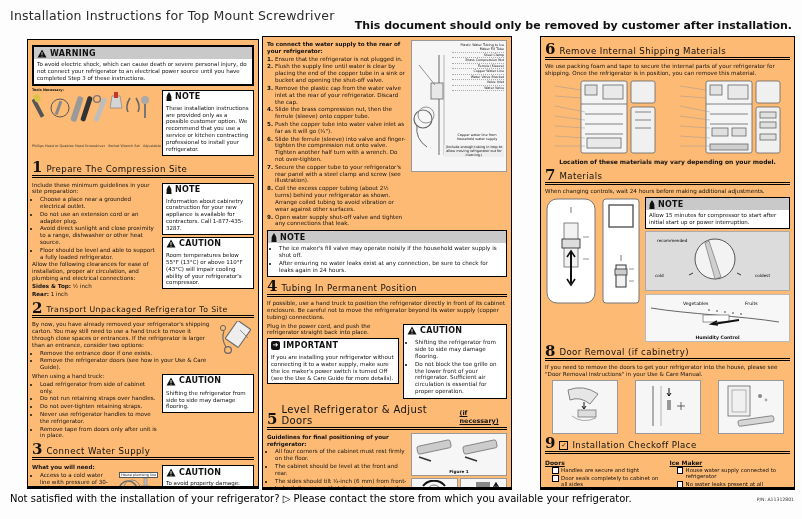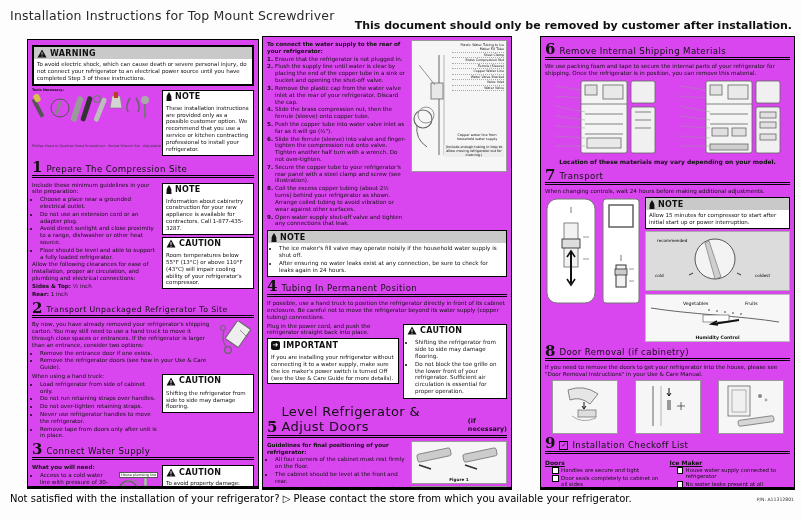--- a/index.html
+++ b/index.html
@@ -2,36 +2,36 @@
 <html><head>
 <meta charset="utf-8">
 <style>
   html,body{margin:0;padding:0;}
   body{width:802px;height:519px;position:relative;background:#fdfdfd;font-family:"DejaVu Sans",sans-serif;color:#111;overflow:hidden;}
   .abs{position:absolute;}
   
   .pg-title{left:10px;top:8px;font-size:12.5px;color:#2a2a2a;letter-spacing:.2px;}
   .pg-notice{right:10px;top:19px;font-size:11px;font-weight:bold;}
   
-  .col{position:absolute;background:#d946ef;border:1.3px solid #000;border-bottom:3px solid #000;padding:3px 4px;overflow:hidden;}
+  .col{position:absolute;background:#fdba74;border:1.3px solid #000;border-bottom:3px solid #000;padding:3px 4px;overflow:hidden;}
   #col-left{left:27px;top:39px;width:222px;height:440px;}
   #col-mid{left:262px;top:36px;width:240px;height:444px;}
   #col-right{left:540px;top:36px;width:245px;height:444px;}
   
   .t{font-size:5.6px;line-height:1.22;}
   .b{font-weight:bold;}
   ul.t,ol.t{margin:1px 0;padding-left:8px;}
   ul.t li,ol.t li{margin:0 0 1px;}
   ol.t li::marker{font-weight:bold;}
   p{margin:1px 0;}
   
   .shead{display:flex;align-items:flex-end;gap:4px;border-bottom:3px double #000;padding-bottom:1px;margin:3px 0 3px;}
   .snum{font-family:"DejaVu Serif",serif;font-weight:bold;font-size:15px;line-height:.85;}
   .stitle{font-weight:normal;font-size:8.6px;letter-spacing:.4px;}
-  .ssuffix{font-weight:bold;font-size:6.4px;padding-bottom:1px;}
+  .ssuffix{font-weight:bold;font-size:6.4px;padding-bottom:1px;text-decoration:underline;}
   
   .mini{border:1.3px solid #000;background:#fff;margin:2px 0;}
   .mini-head{display:flex;align-items:center;gap:3px;background:#c9c9c9;padding:1.5px 3px;font-weight:bold;font-size:8px;letter-spacing:.3px;}
   .mini-head.wh{background:#fff;}
   .mini-body{padding:2px 3px;font-size:5.5px;line-height:1.25;}
   .tri{width:10px;height:9px;flex:none;}
   .nib{width:6px;height:9px;flex:none;}
   .imp-ic{flex:none;width:9px;height:9px;background:#111;color:#fff;font-size:7px;line-height:9px;text-align:center;border-radius:2px;}
   
   .cols{display:flex;gap:4px;}
@@ -327,21 +327,21 @@
                 <li>Do not block the toe grille on the lower front of your refrigerator. Sufficient air circulation is essential for proper operation.</li>
               </ul>
           </div>
         </div>
       </div>
     </div>
   </div>
 
   <div class="shead">
     <span class="snum">5</span>
-    <span class="stitle" style="font-size:13px">Level Refrigerator &amp; Adjust Doors</span>
+    <span class="stitle" style="font-size:10px">Level Refrigerator &amp; Adjust Doors</span>
     <span class="ssuffix">(if necessary)</span>
   </div>
   <div class="cols">
     <div class="grow t">
       <p class="b">Guidelines for final positioning of your refrigerator:</p>
       <ul class="t">
           <li>All four corners of the cabinet must rest firmly on the floor.</li>
           <li>The cabinet should be level at the front and rear.</li>
           <li>The sides should tilt ¼-inch (6 mm) from front-to-back (to ensure that doors close and seal properly).</li>
           <li>Doors should align with each other and be level.</li>
@@ -441,21 +441,21 @@
           <line x1="4" y1="48" x2="34" y2="50"></line>
           <line x1="4" y1="58" x2="34" y2="60"></line>
           <line x1="4" y1="68" x2="34" y2="68"></line>
       </g>
     </svg>
   </div>
   <div class="t b" style="text-align:center;font-size:6px;">Location of these materials may vary depending on your model.</div>
 
   <div class="shead">
     <span class="snum">7</span>
-    <span class="stitle">Transport</span>
+    <span class="stitle">Materials</span>
   </div>
   <div class="t">When changing controls, wait 24 hours before making additional adjustments.</div>
   <div class="cols" style="margin-top:2px;">
     <svg width="52" height="108" viewBox="0 0 52 108">
       <rect x="2" y="2" width="48" height="104" rx="10" fill="#fff" stroke="#777" stroke-width="1"></rect>
       <line x1="26" y1="10" x2="26" y2="16" stroke="#555" stroke-width=".8"></line>
       <rect x="19" y="26" width="14" height="44" fill="#f2f2f2" stroke="#666" stroke-width=".8"></rect>
       <rect x="17" y="42" width="18" height="9" fill="#ddd" stroke="#333" stroke-width=".9"></rect>
       <line x1="26" y1="56" x2="26" y2="86" stroke="#111" stroke-width="2"></line>
       <path d="M22 60 l4 -6 4 6 M22 82 l4 6 4 -6" fill="none" stroke="#111" stroke-width="1.6"></path>
@@ -539,21 +539,21 @@
       <rect x="12" y="8" width="14" height="22" fill="none" stroke="#888" stroke-width=".6"></rect>
       <rect x="18" y="36" width="36" height="6" rx="2" fill="#d6d6d6" stroke="#666" stroke-width=".7" transform="rotate(-8 36 39)"></rect>
       <circle cx="40" cy="14" r="2" fill="#888"></circle>
           <circle cx="46" cy="18" r="1.4" fill="#aaa"></circle>
     </svg></div>
   </div>
 
   <div class="shead">
     <span class="snum">9</span>
     <span class="chk-glyph">✓</span>
-    <span class="stitle">Installation Checkoff List</span>
+    <span class="stitle">Installation Checkoff Place</span>
   </div>
   <div class="cols">
     <div class="grow">
       <div class="grp-h">Doors</div>
       <div>
           <div class="chk">
             <span class="cbx"></span>
             <span>Handles are secure and tight</span>
           </div>
           <div class="chk">

